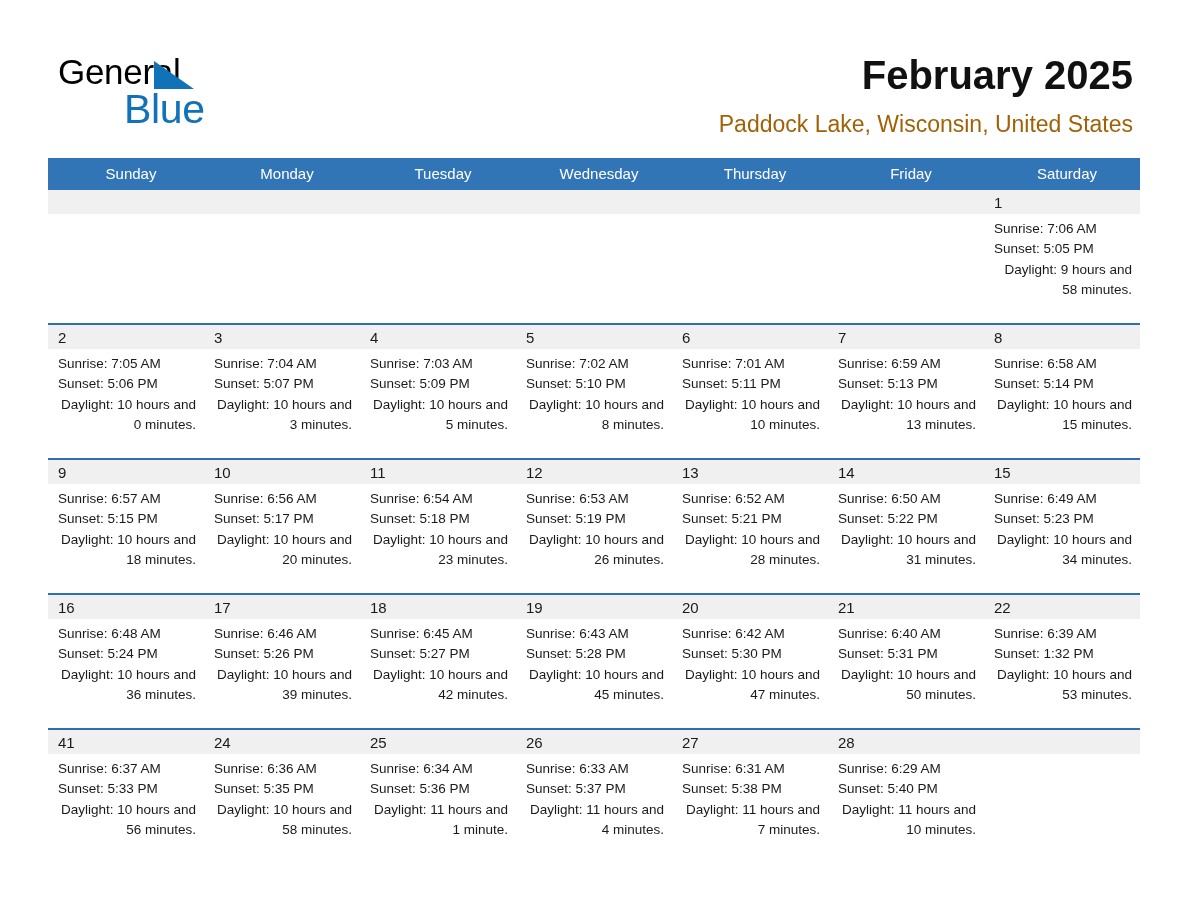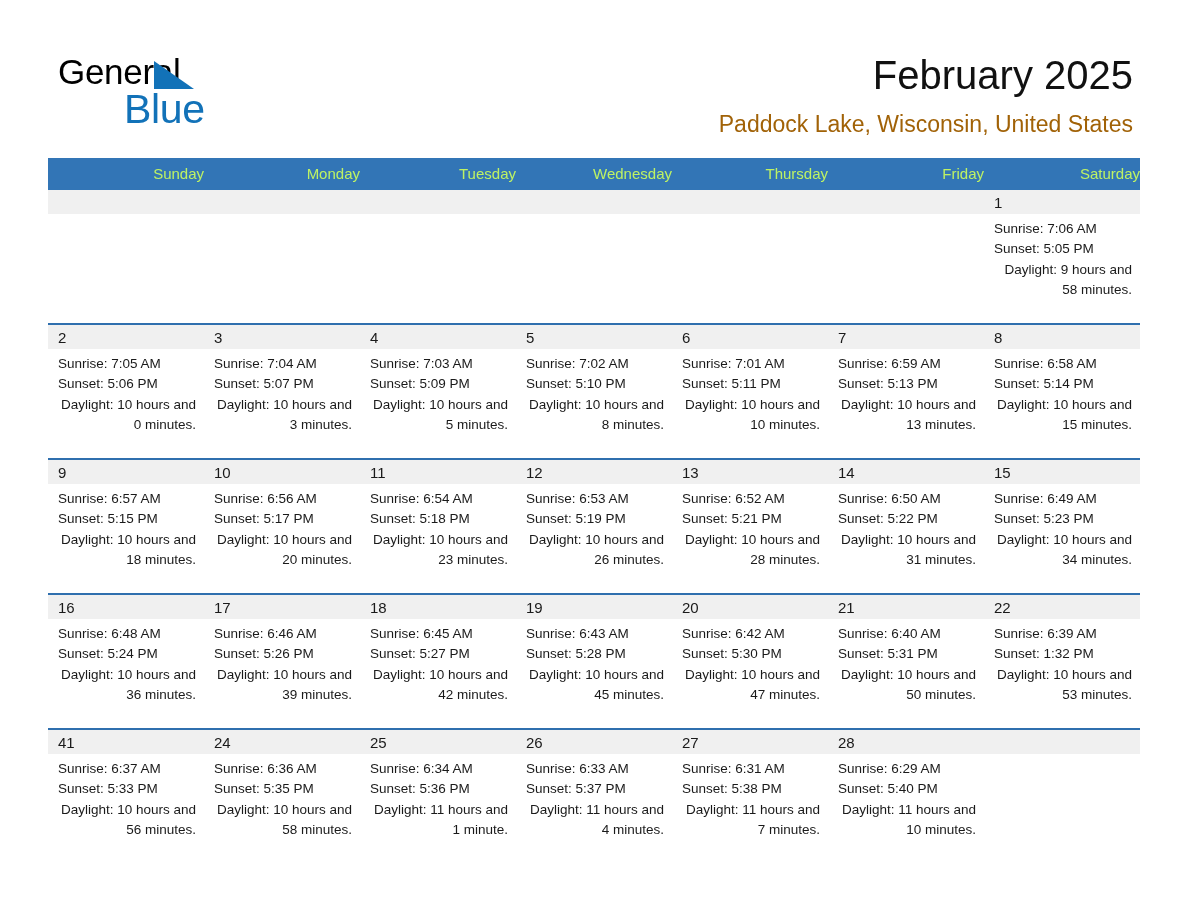--- a/index.html
+++ b/index.html
@@ -65,21 +65,21 @@
   }
   .title-block {
     position: absolute;
     right: 55px;
     top: 50px;
     text-align: right;
   }
   .cal-title {
     font-size: 40px;
     line-height: 50px;
-    font-weight: normal;
+    font-weight: bold;
     color: #111111;
     margin: 0;
     white-space: nowrap;
   }
   .cal-subtitle {
     font-size: 23px;
     line-height: 32px;
     color: #a16207;
     margin: 8px 0 0 0;
     white-space: nowrap;
@@ -91,24 +91,24 @@
     left: 48px;
     top: 158px;
     width: 1092px;
     border-collapse: collapse;
     table-layout: fixed;
   }
   .calendar col { width: 156px; }
 
   .calendar thead th {
     background: #3275b6;
-    color: #bef264;
+    color: #ffffff;
     font-size: 15px;
     font-weight: normal;
-    text-align: right;
+    text-align: center;
     padding: 7px 0 8px 10px;
     height: 17px;
     border: none;
   }
 
   .calendar tbody td {
     vertical-align: top;
     padding: 0;
     border: none;
     border-top: 2px solid #2f6fae;

